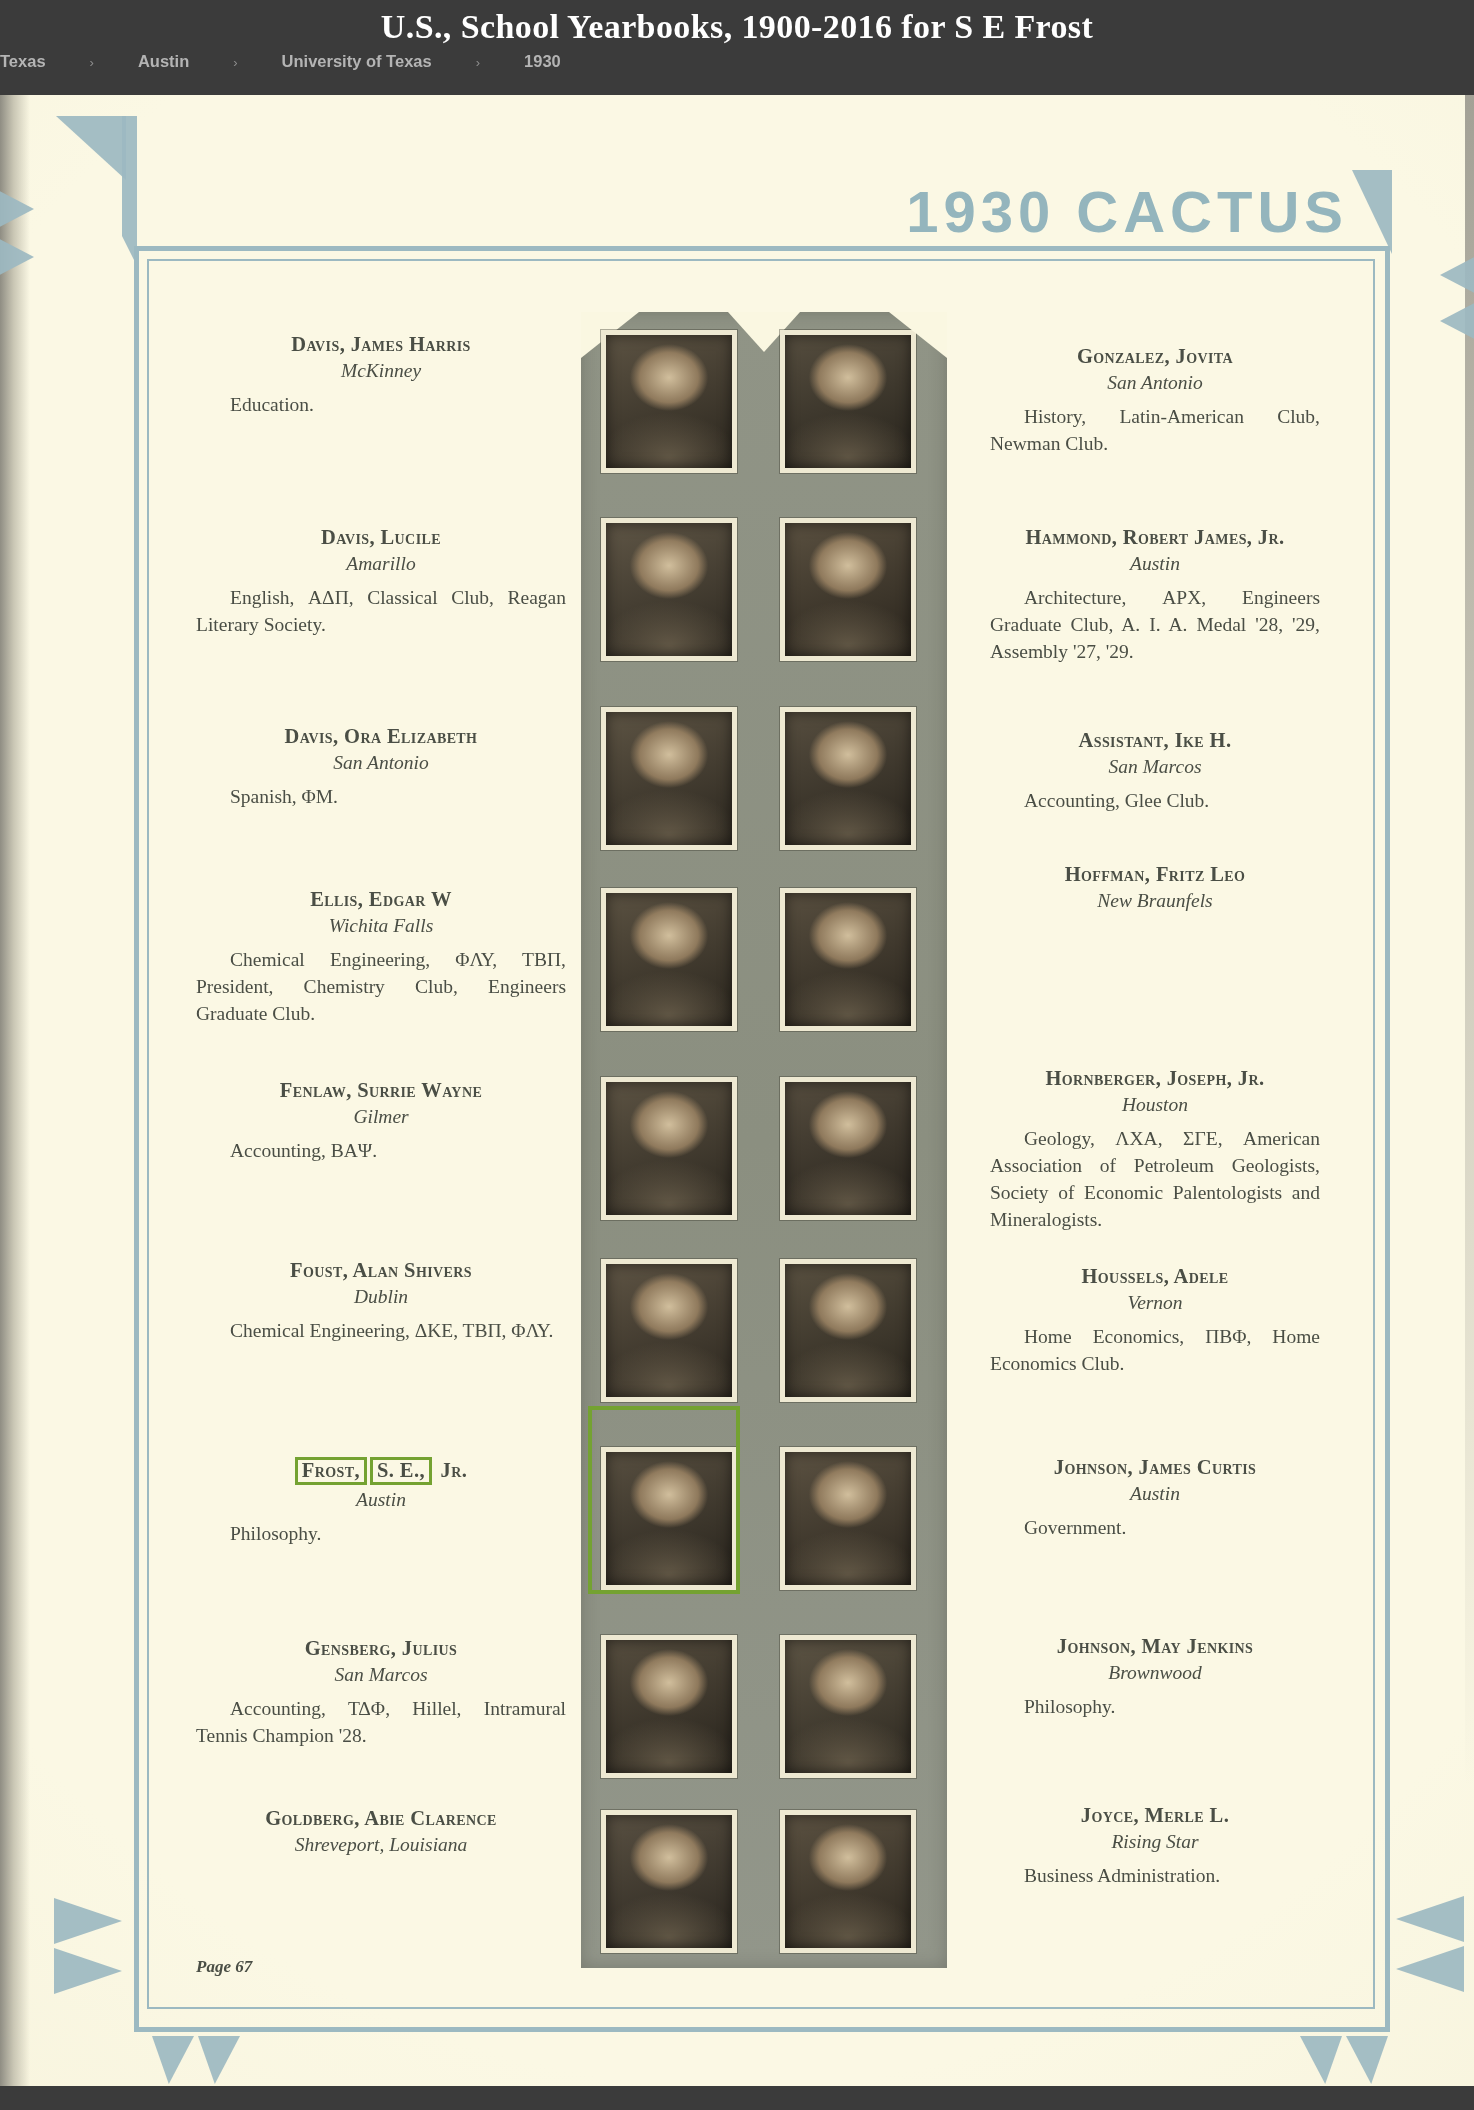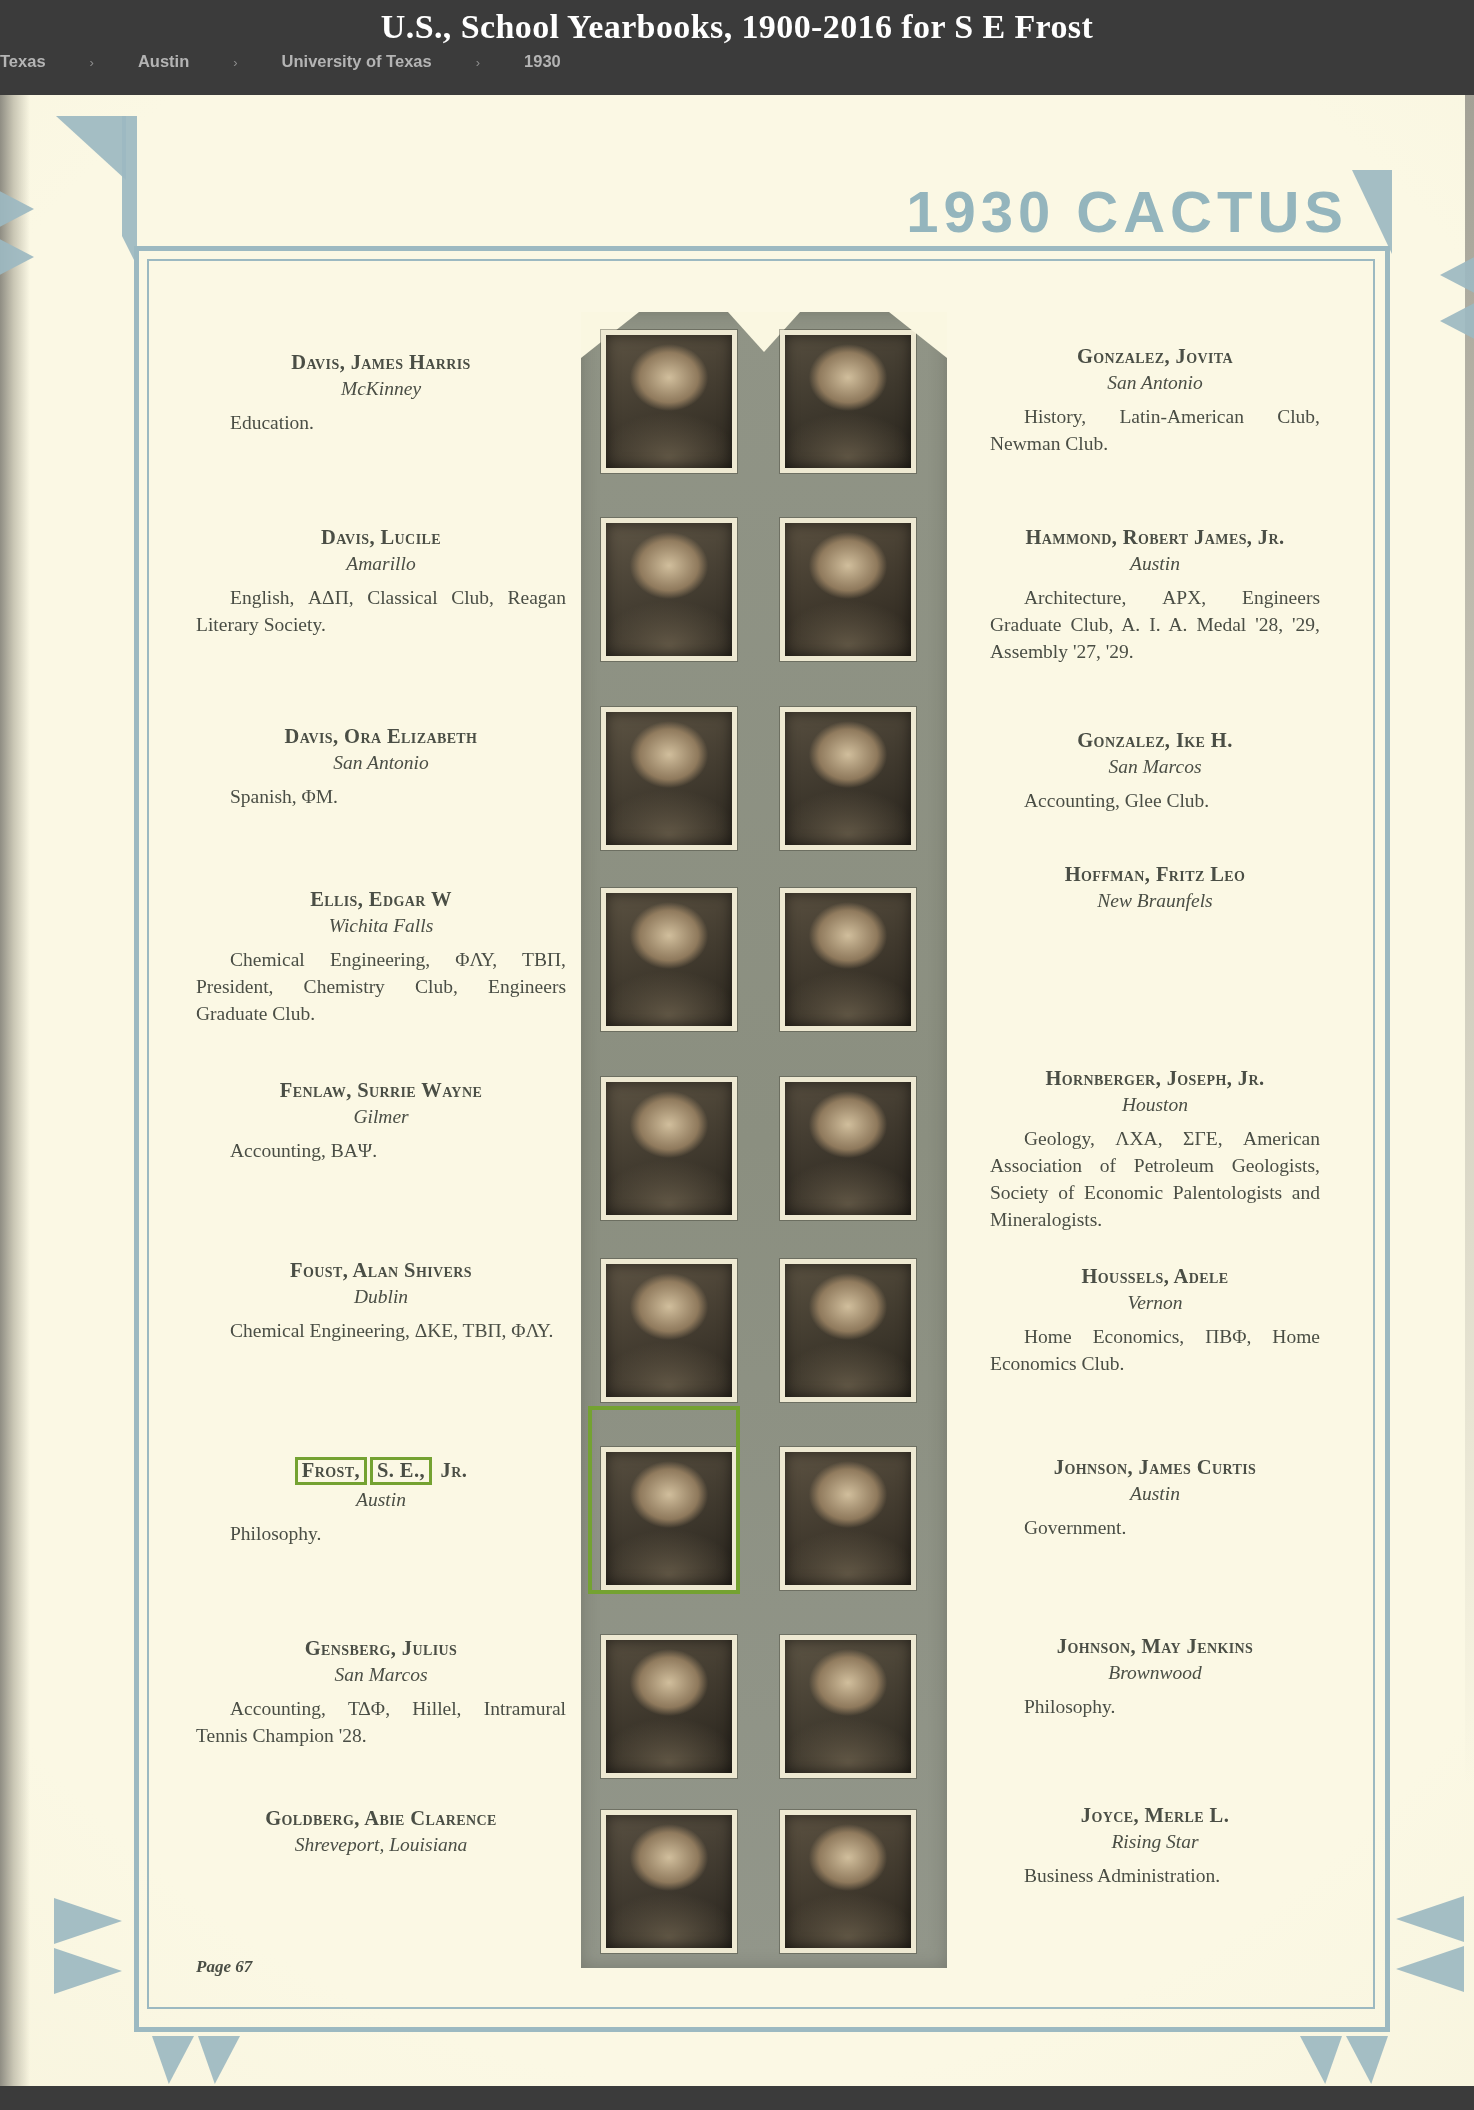--- a/index.html
+++ b/index.html
@@ -143,21 +143,21 @@
         <div class="photo" style="top: 1135px; left: 20px; background-color: rgb(62, 55, 45);"></div>
         <div class="photo" style="top: 1135px; left: 199px; background-color: rgb(69, 60, 48);"></div>
         <div class="photo" style="top: 1323px; left: 20px; background-color: rgb(60, 53, 43);"></div>
         <div class="photo" style="top: 1323px; left: 199px; background-color: rgb(71, 64, 52);"></div>
         <div class="photo" style="top: 1498px; left: 20px; background-color: rgb(64, 57, 48);"></div>
         <div class="photo" style="top: 1498px; left: 199px; background-color: rgb(68, 59, 47);"></div>
       </div>
     <div class="photo-highlight"></div>
 
     <div class="pageno">Page 67</div>
-  <div class="entry left" style="top: 256px;">
+  <div class="entry left" style="top: 238px;">
         <div class="e-name">Davis, James Harris</div>
         <div class="e-city">McKinney</div>
         <div class="e-details">Education.</div>
       </div>
       <div class="entry left" style="top: 431px;">
         <div class="e-name">Davis, Lucile</div>
         <div class="e-city">Amarillo</div>
         <div class="e-details">English, ΑΔΠ, Classical Club, Reagan Literary Society.</div>
       </div>
       <div class="entry left" style="top: 630px;">
@@ -198,21 +198,21 @@
         <div class="e-name">Gonzalez, Jovita</div>
         <div class="e-city">San Antonio</div>
         <div class="e-details">History, Latin-American Club, Newman Club.</div>
       </div>
       <div class="entry right" style="top: 431px;">
         <div class="e-name">Hammond, Robert James, Jr.</div>
         <div class="e-city">Austin</div>
         <div class="e-details">Architecture, ΑΡΧ, Engineers Graduate Club, A. I. A. Medal '28, '29, Assembly '27, '29.</div>
       </div>
       <div class="entry right" style="top: 634px;">
-        <div class="e-name">Gonzalez, Ike H.</div>
+        <div class="e-name">Assistant, Ike H.</div>
         <div class="e-city">San Marcos</div>
         <div class="e-details">Accounting, Glee Club.</div>
       </div>
       <div class="entry right" style="top: 768px;">
         <div class="e-name">Hoffman, Fritz Leo</div>
         <div class="e-city">New Braunfels</div>
       </div>
       <div class="entry right" style="top: 972px;">
         <div class="e-name">Hornberger, Joseph, Jr.</div>
         <div class="e-city">Houston</div>

